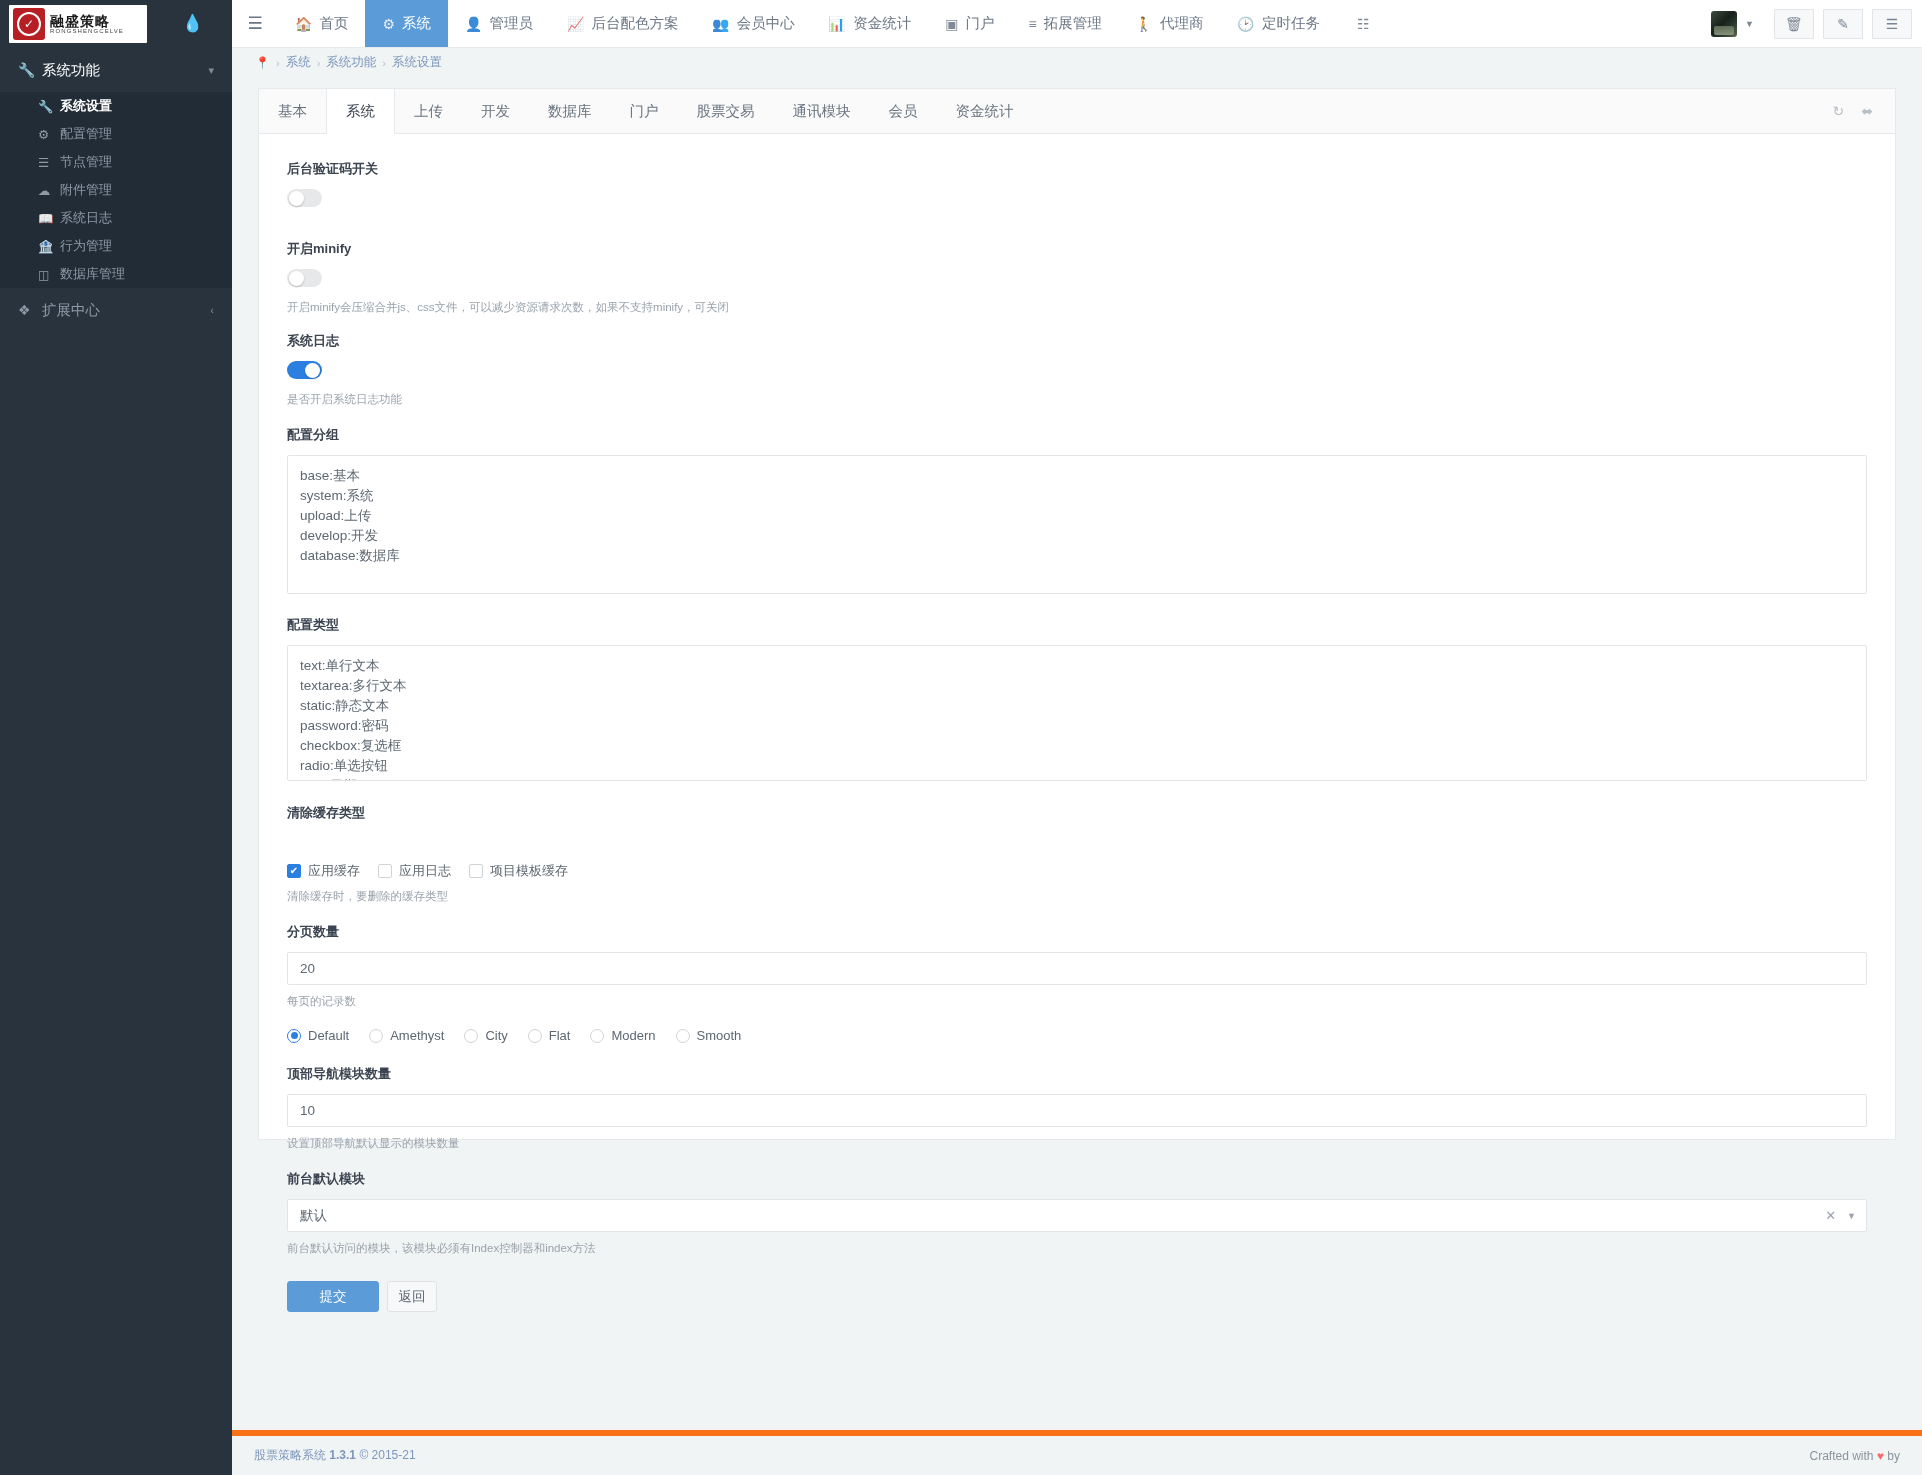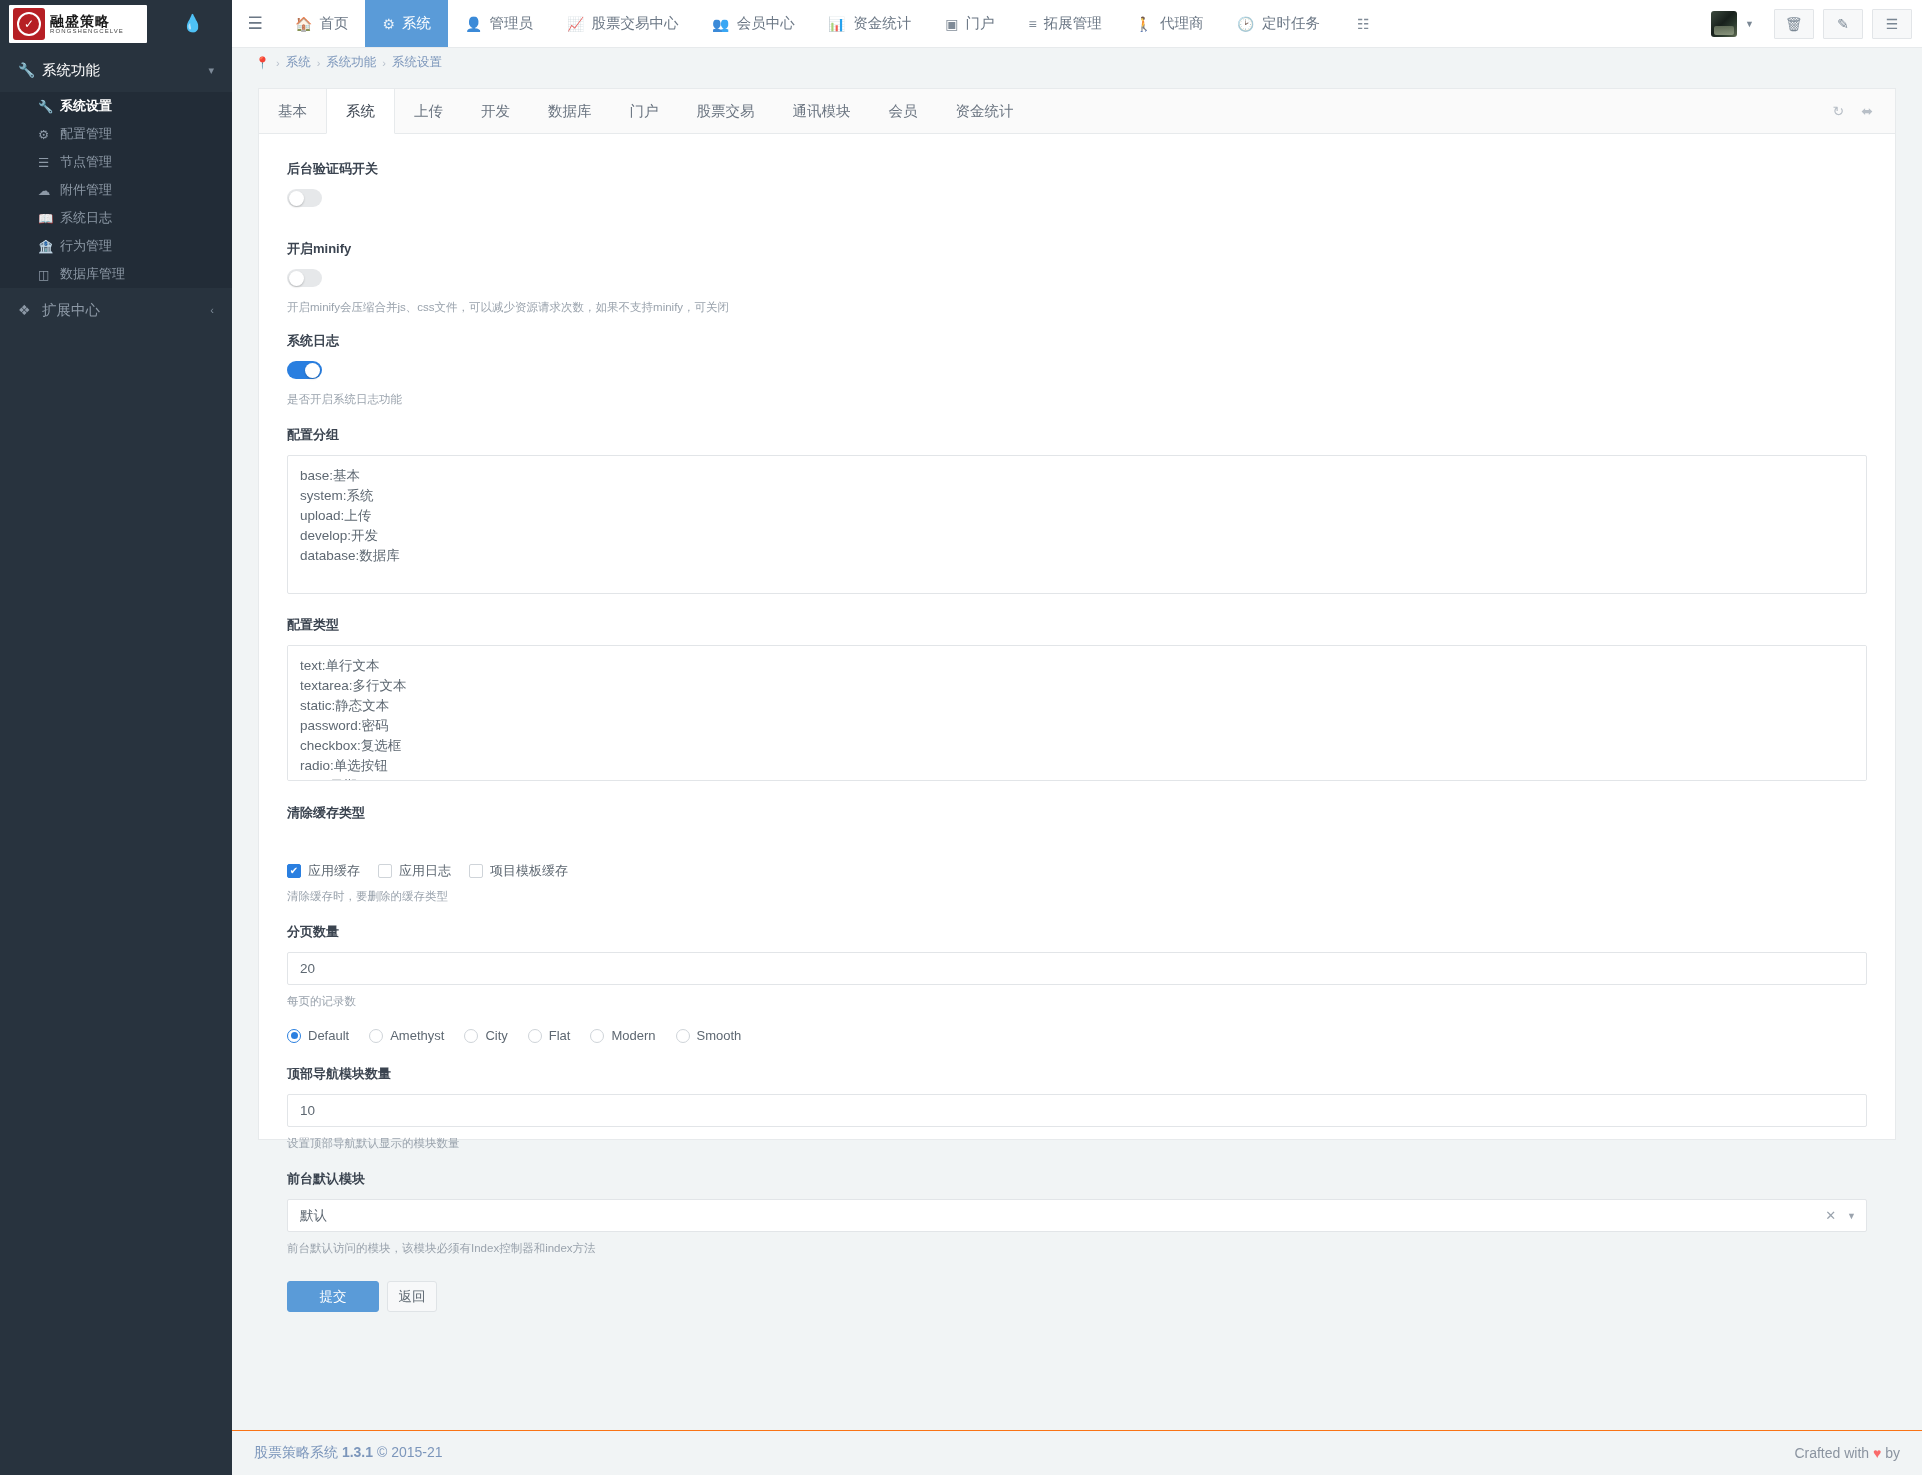--- a/index.html
+++ b/index.html
@@ -213,23 +213,23 @@
   }
   .btn-default {
     min-width: 50px; height: 31px; background: #f7f8f9; border: 1px solid #dfe3e6;
     color: #5e6872; font-size: 13.5px; border-radius: 3px; cursor: pointer;
     font-family: "Liberation Sans", sans-serif;
   }
 
   
   #footer {
     position: absolute; left: 232px; bottom: 0; right: 0; height: 45px;
-    border-top: 1px solid #f97316; background: #f1f4f5;
+    border-top: 6px solid #f97316; background: #f1f4f5;
     display: flex; align-items: center; padding: 0 22px;
-    font-size: 14px; color: #8b94a0;
+    font-size: 12px; color: #8b94a0;
   }
   #footer .fl { color: #7c96bb; }
   #footer .fl b { color: #7c96bb; }
   #footer .fr { margin-left: auto; color: #8b94a0; }
   #footer .heart { color: #fa6a6a; }
 </style>
 </head>
 <body>
 
 <div id="sidebar">
@@ -300,21 +300,21 @@
     <div class="tn active">
       <span class="ti">⚙</span>
       <span>系统</span>
     </div>
     <div class="tn">
       <span class="ti">👤</span>
       <span>管理员</span>
     </div>
     <div class="tn">
       <span class="ti">📈</span>
-      <span>股票交易中心</span>
+      <span>后台配色方案</span>
     </div>
     <div class="tn">
       <span class="ti">👥</span>
       <span>会员中心</span>
     </div>
     <div class="tn">
       <span class="ti">📊</span>
       <span>资金统计</span>
     </div>
     <div class="tn">

